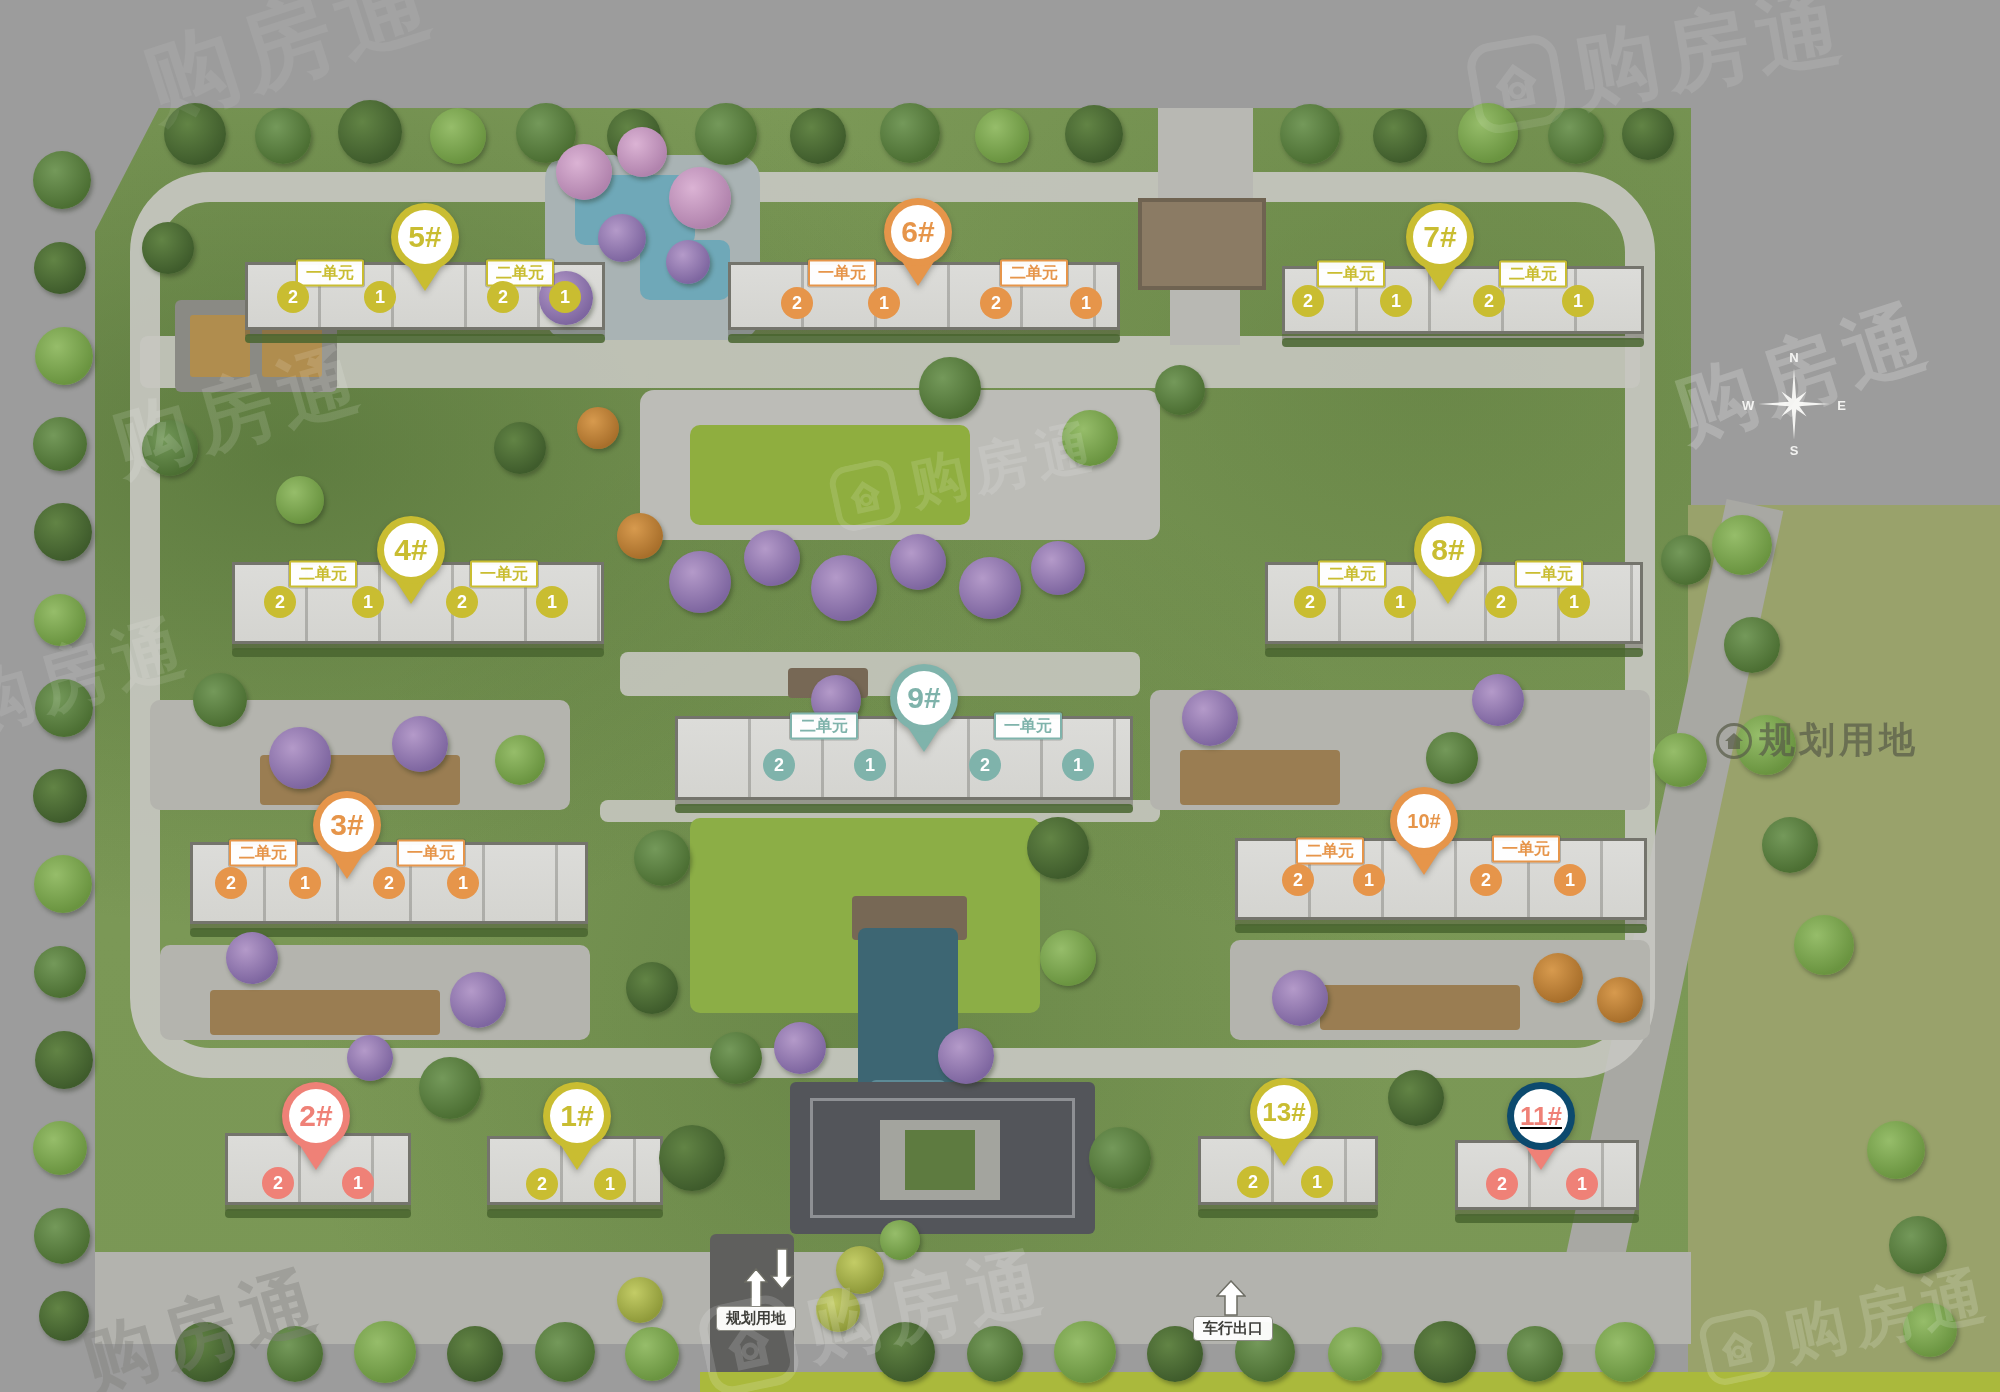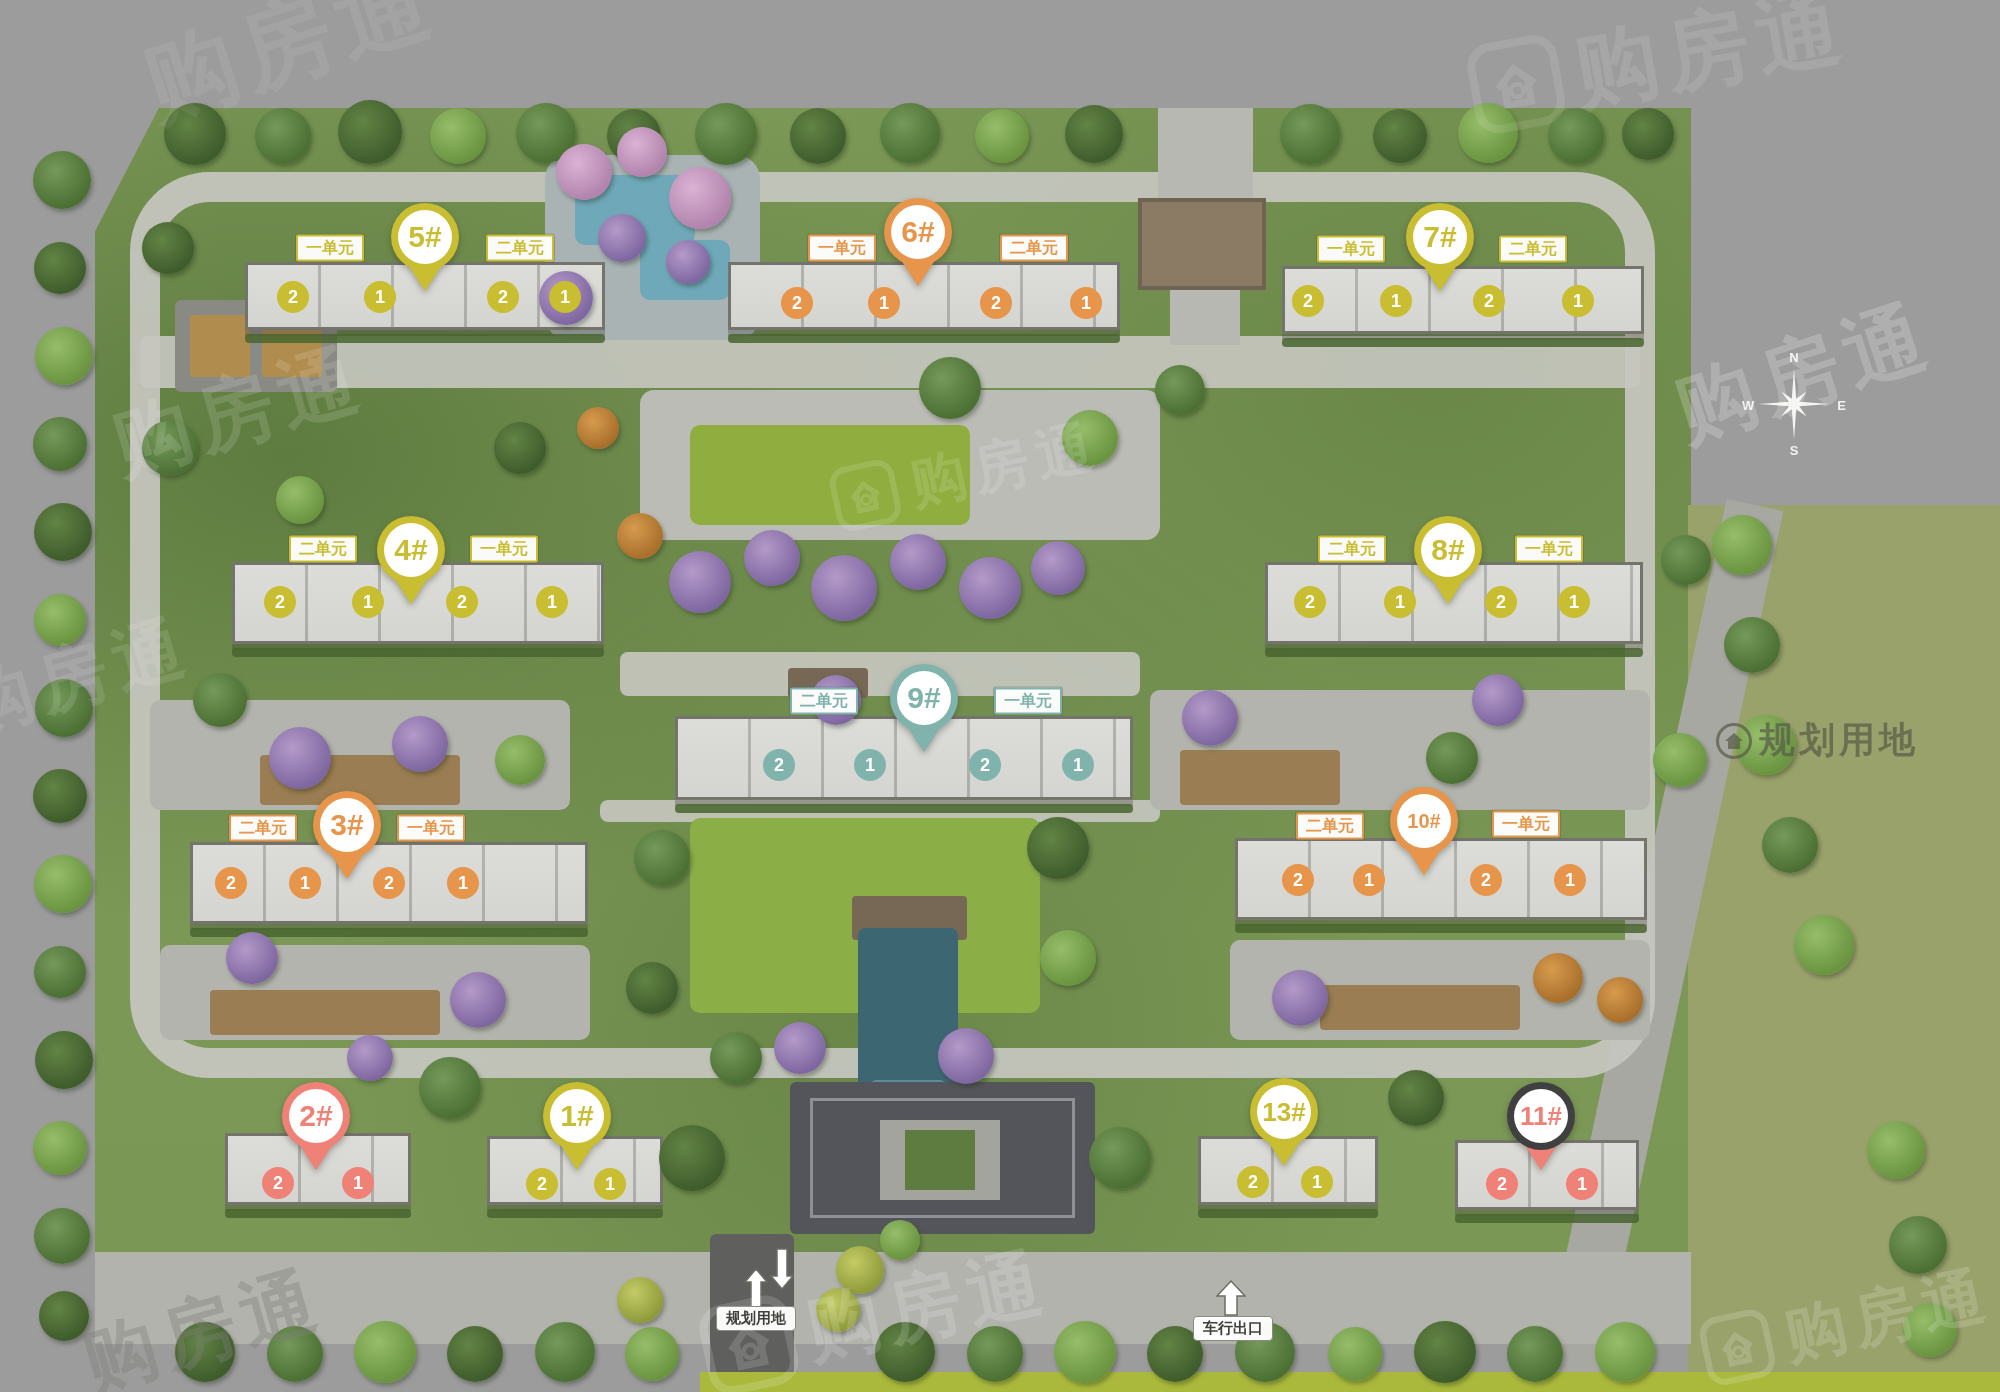--- a/index.html
+++ b/index.html
@@ -54,21 +54,21 @@
   .hedge{position:absolute;z-index:3;height:9px;border-radius:4px;background:#49652f;opacity:.85;}
   .tree{position:absolute;border-radius:50%;z-index:5;box-shadow:2px 3px 4px rgba(30,40,20,.35);}
   
   .pin{position:absolute;z-index:12;width:68px;filter:drop-shadow(0 3px 3px rgba(40,40,30,.35));}
   .pin-c{width:68px;height:68px;border-radius:50%;position:relative;display:flex;align-items:center;justify-content:center;}
   .pin-c::before{content:'';position:absolute;inset:7px;background:#fff;border-radius:50%;}
   .pin-txt{position:relative;font-weight:bold;z-index:1;}
   .pin-t{width:0;height:0;margin:-6px auto 0;border:17px solid transparent;border-bottom:0;border-top-width:26px;border-top-style:solid;}
   .ulabel{position:absolute;z-index:11;transform:translate(-50%,-50%);background:rgba(255,255,255,.97);
           border:2px solid;padding:1px 8px;font-size:16px;font-weight:bold;white-space:nowrap;border-radius:2px;
-          box-shadow:0 0 0 1px rgba(90,90,80,.35);}
+          box-shadow:0 0 0 1px rgba(90,90,80,.35);margin-top:25px;}
   .ucircle{position:absolute;z-index:11;width:32px;height:32px;border-radius:50%;transform:translate(-50%,-50%);
            color:#fff;font-weight:bold;font-size:18px;display:flex;align-items:center;justify-content:center;}
   
   .gatebox{position:absolute;z-index:14;background:rgba(255,255,255,.96);border:1px solid #8a8a82;border-radius:4px;
            color:#3f3f3b;font-weight:bold;font-size:15px;padding:2px 9px;white-space:nowrap;transform:translateX(-50%);}
   .garrow{position:absolute;z-index:14;}
   
   .compass{position:absolute;left:1742px;top:352px;width:104px;height:104px;z-index:8;color:#f2f2f0;}
   .compass span{position:absolute;font-size:13px;font-weight:bold;}
   .c-n{left:50%;top:-2px;transform:translateX(-50%);}
@@ -301,21 +301,21 @@
       <div class="pin-c" style="background: rgb(230, 149, 74);">
         <div class="pin-txt" style="color: rgb(230, 149, 74); font-size: 20px;">10#</div>
       </div>
       <div class="pin-t" style="border-top-color: rgb(230, 149, 74);"></div>
     </div>
     <div class="foot" style="left: 1455px; top: 1140px; width: 184px; height: 70px;"></div>
     <div class="hedge" style="left: 1455px; top: 1214px; width: 184px;"></div>
     <div class="ucircle" style="left: 1502px; top: 1184px; background: rgb(239, 129, 119);">2</div>
     <div class="ucircle" style="left: 1582px; top: 1184px; background: rgb(239, 129, 119);">1</div>
     <div class="pin" style="left: 1507px; top: 1082px;">
-      <div class="pin-c" style="background: #404040;">
+      <div class="pin-c" style="background: #0c4a6e; text-decoration: underline;">
         <div class="pin-txt" style="color: rgb(239, 129, 119); font-size: 26px;">11#</div>
       </div>
       <div class="pin-t" style="border-top-color: rgb(239, 129, 119);"></div>
     </div>
     <div class="foot" style="left: 1198px; top: 1136px; width: 180px; height: 69px;"></div>
     <div class="hedge" style="left: 1198px; top: 1209px; width: 180px;"></div>
     <div class="ucircle" style="left: 1253px; top: 1182px; background: rgb(201, 189, 49);">2</div>
     <div class="ucircle" style="left: 1317px; top: 1182px; background: rgb(201, 189, 49);">1</div>
     <div class="pin" style="left: 1250px; top: 1078px;">
       <div class="pin-c" style="background: rgb(201, 189, 49);">

